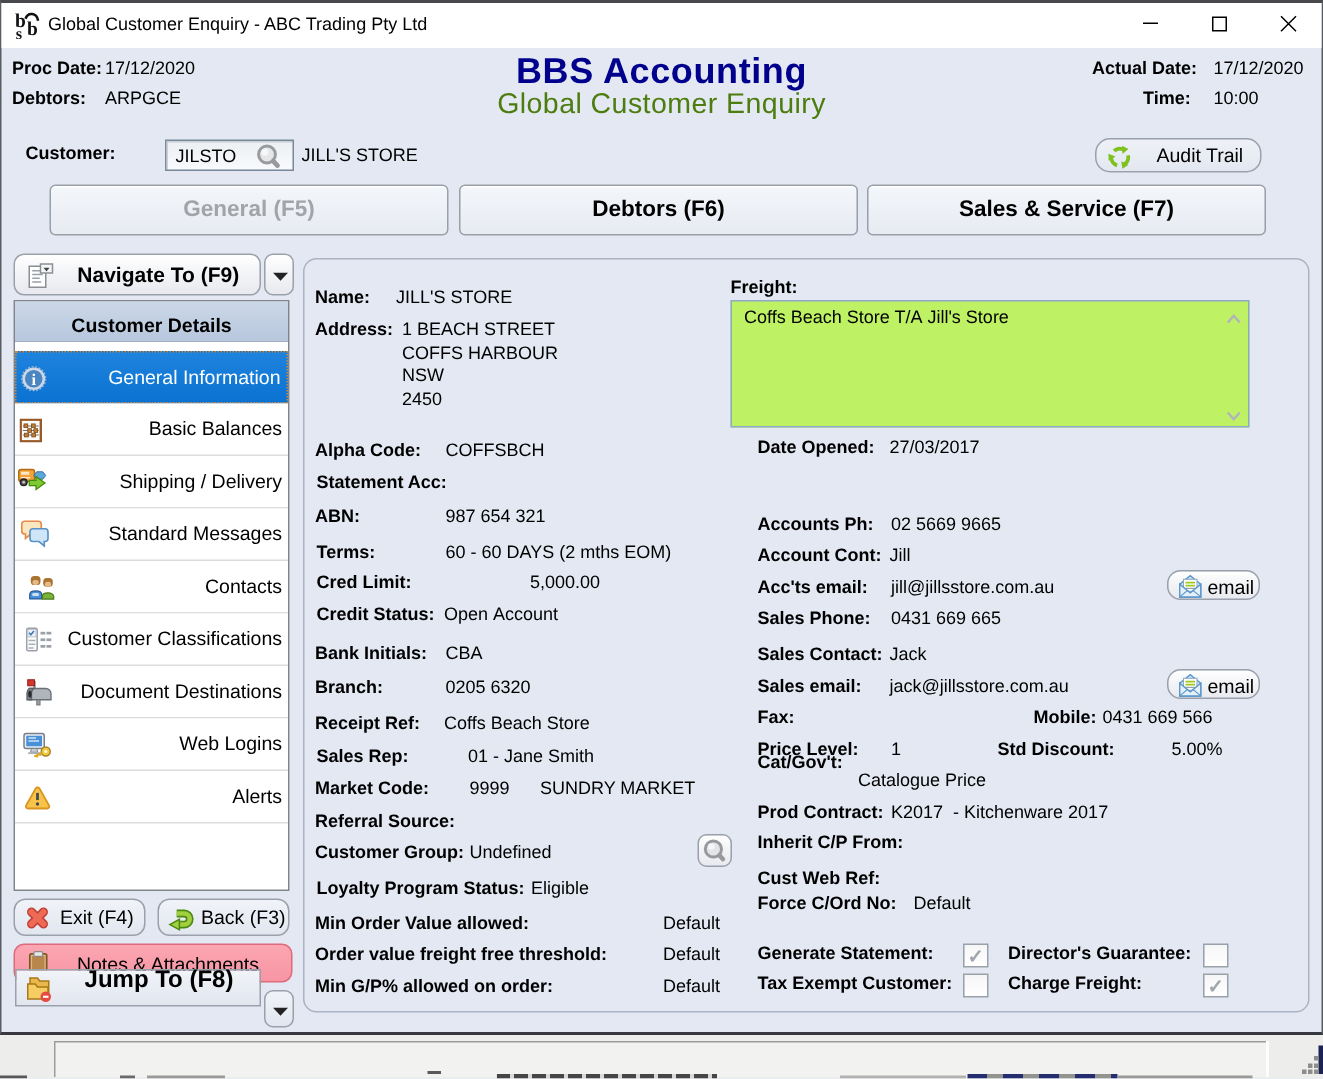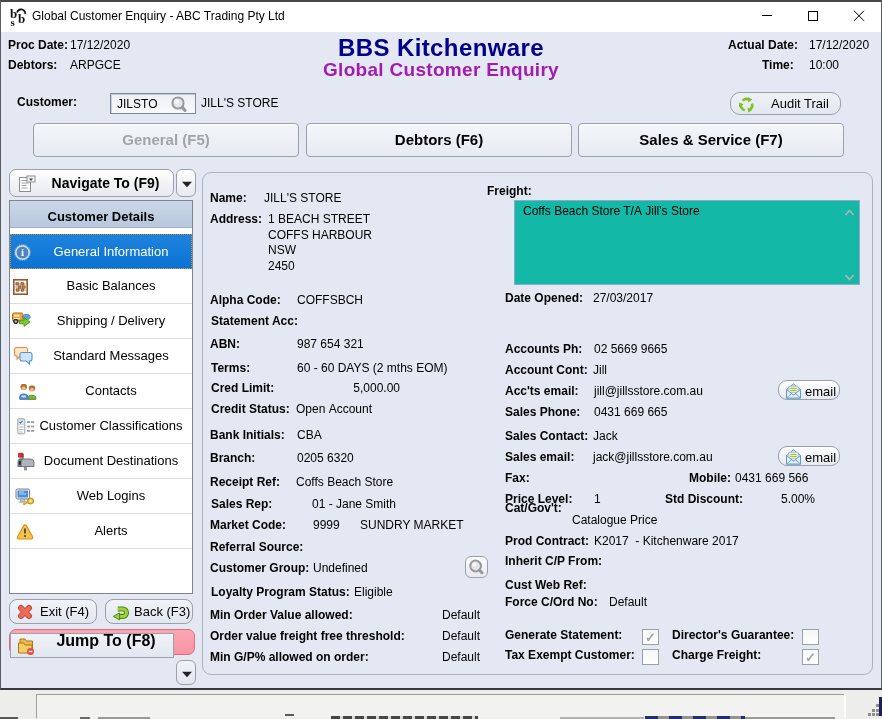--- a/index.html
+++ b/index.html
@@ -10,21 +10,21 @@
 #titlebar { position:absolute; left:0px; top:0px; width:880px; height:30px; background:#ffffff; }
 #titletext { position:absolute; left:31px; top:7px; font-size:12px; color:#000; }
 .capbtn { position:absolute; top:0; width:46px; height:31px; }
 #content { position:absolute; left:-1px; top:-1px; width:882px; height:690px; font-size:12px; color:#000; }
 .lbl { position:absolute; font-weight:bold; font-size:12px; line-height:14px; white-space:nowrap; }
 .val { position:absolute; font-size:12px; line-height:14px; white-space:nowrap; }
 .tab { position:absolute; top:122px; height:34px; width:266px; border:1px solid #9aa0a8; border-radius:4px;
   background:linear-gradient(#f3f6fa,#e7ebf2); text-align:center; font-weight:bold; font-size:15px; line-height:31px; box-shadow:inset 0 1px 0 #fff; }
 .sbtn { position:absolute; border:1px solid #9aa1ac; border-radius:7px; background:linear-gradient(#ffffff,#f2f3f6 50%,#e8eaef); }
 .mitem { position:absolute; left:0; width:182px; height:35px; border-bottom:1px solid #dcdcdc; background:#fff; }
-.mtext { position:absolute; left:24px; right:4px; top:0; bottom:0; text-align:center; font-size:13px; line-height:34px; color:#000; }
+.mtext { position:absolute; left:24px; right:4px; top:0; bottom:0; text-align:right; font-size:13px; line-height:34px; color:#000; }
 .cb { position:absolute; width:17px; height:16px; background:linear-gradient(#f6f6f6,#ffffff); border:1px solid #99a1ab; }
 .chk { position:absolute; font-size:13px; color:#9fa6ad; font-weight:bold; }
 #bstrip { position:absolute; left:0; top:690px; width:882px; height:29px; background:#ededec; }
 </style>
 </head>
 <body>
 <div id="win">
   <div id="titlebar">
     <svg class="abs" style="left:9px;top:5px" width="18" height="19" viewBox="0 0 18 19">
       <g font-family="Liberation Serif" font-weight="bold" fill="#111">
@@ -48,22 +48,22 @@
   <div id="content">
 
     <div class="lbl" style="left:8px;top:37px">Proc Date:</div>
     <div class="val" style="left:70px;top:37px">17/12/2020</div>
     <div class="lbl" style="left:8px;top:57px">Debtors:</div>
     <div class="val" style="left:70px;top:57px">ARPGCE</div>
     <div class="lbl" style="left:728px;top:37px">Actual Date:</div>
     <div class="val" style="left:809px;top:37px">17/12/2020</div>
     <div class="lbl" style="left:762px;top:57px">Time:</div>
     <div class="val" style="left:809px;top:57px">10:00</div>
-    <div class="abs" style="left:0;width:882px;top:34px;text-align:center;font-size:24px;line-height:26px;letter-spacing:0.4px;font-weight:bold;color:#00008c">BBS Kitchenware</div>
-    <div class="abs" style="left:0;width:882px;top:58px;text-align:center;font-size:19px;line-height:21px;letter-spacing:0.3px;font-weight:bold;color:#a21caf">Global Customer Enquiry</div>
+    <div class="abs" style="left:0;width:882px;top:34px;text-align:center;font-size:24px;line-height:26px;letter-spacing:0.4px;font-weight:bold;color:#00008c">BBS Accounting</div>
+    <div class="abs" style="left:0;width:882px;top:58px;text-align:center;font-size:19px;line-height:21px;letter-spacing:0.3px;font-weight:normal;color:#4d7c0f">Global Customer Enquiry</div>
 
     <div class="lbl" style="left:17px;top:94px">Customer:</div>
     <div class="abs" style="left:110px;top:92px;width:86px;height:21px;border:1px solid #7b8a9a;background:linear-gradient(#eceff3,#f8fafc);box-shadow:inset 1px 1px 0 #c9cfd8">
       <div class="abs" style="left:6px;top:3px;font-size:12px">JILSTO</div>
       <svg class="abs" style="left:58px;top:1px" width="20" height="19" viewBox="0 0 20 19">
         <circle cx="9" cy="8" r="5.6" fill="#e4e6e8" stroke="#999b9e" stroke-width="2"></circle>
         <circle cx="7.6" cy="6.4" r="2.4" fill="#f6f7f8"></circle>
         <path d="M13.2 12.4 L16 15.4" stroke="#97999c" stroke-width="3.2" stroke-linecap="round"></path>
       </svg>
     </div>
@@ -231,21 +231,21 @@
       <div class="abs" style="left:28px;top:4px;font-size:13px">Back (F3)</div>
     </div>
     <div class="abs" style="left:9px;top:628px;width:186px;height:26px;border:1px solid #dd6b7c;border-radius:7px;background:linear-gradient(#fba6b2,#f895a4)">
       <svg class="abs" style="left:9px;top:4px" width="13" height="17" viewBox="0 0 13 17">
         <rect x="0.8" y="1.8" width="11.4" height="14.4" rx="1.2" fill="#b8864a" stroke="#7e5422"></rect>
         <rect x="2" y="3" width="9" height="12" fill="none" stroke="#d8b88a" stroke-width="0.8"></rect>
         <rect x="3.6" y="0.4" width="5.8" height="3.2" rx="1" fill="#e8e8e8" stroke="#8a8a8a" stroke-width="0.8"></rect>
       </svg>
       <div class="abs" style="left:20px;right:0;top:5px;text-align:center;font-size:13px">Notes &amp; Attachments</div>
     </div>
-    <div class="sbtn" style="left:10px;top:632px;width:164px;height:25px;border-radius:0;background:linear-gradient(#f0f3f8,#e2e6ef)">
+    <div class="sbtn" style="left:10px;top:645px;width:164px;height:25px;border-radius:0;background:linear-gradient(#f0f3f8,#e2e6ef)">
       <svg class="abs" style="left:6px;top:3px" width="19" height="19" viewBox="0 0 19 19">
         <path d="M3 2 h5 l1.5 2 h6 v9 h-12.5 z" fill="#e8b84a" stroke="#a87818"></path>
         <path d="M1.5 6 h5 l1.5 2 h7 v8 h-13.5 z" fill="#f6cd62" stroke="#a87818"></path>
         <circle cx="13.5" cy="14.5" r="3.5" fill="#e84a40"></circle>
         <rect x="11.7" y="13.8" width="3.6" height="1.4" fill="#fff"></rect>
       </svg>
       <div class="abs" style="left:28px;right:0;top:-2px;text-align:center;font-size:16px;font-weight:bold">Jump To (F8)</div>
     </div>
     <div class="sbtn" style="left:176px;top:659px;width:20px;height:25px;border-radius:6px;background:linear-gradient(#f0f3f8,#e2e6ef)">
       <svg class="abs" style="left:4px;top:10px" width="12" height="7" viewBox="0 0 12 7">
@@ -294,21 +294,21 @@
     <div class="lbl" style="left:211px;top:584px">Loyalty Program Status:</div>
     <div class="val" style="left:354px;top:584px">Eligible</div>
     <div class="lbl" style="left:210px;top:607px">Min Order Value allowed:</div>
     <div class="val" style="left:442px;top:607px">Default</div>
     <div class="lbl" style="left:210px;top:628px">Order value freight free threshold:</div>
     <div class="val" style="left:442px;top:628px">Default</div>
     <div class="lbl" style="left:210px;top:649px">Min G/P% allowed on order:</div>
     <div class="val" style="left:442px;top:649px">Default</div>
 
     <div class="lbl" style="left:487px;top:183px">Freight:</div>
-    <div class="abs" style="left:514px;top:199px;width:346px;height:85px;background:#14b8a6;border:1px solid #8ea8c8">
+    <div class="abs" style="left:487px;top:199px;width:346px;height:85px;background:#bef264;border:1px solid #8ea8c8">
       <div class="abs" style="left:8px;top:3px;font-size:12px">Coffs Beach Store T/A&nbsp;Jill's Store</div>
       <svg class="abs" style="left:328px;top:7px" width="13" height="10" viewBox="0 0 13 10">
           <path d="M2.5 7 L6.5 2.5 L10.5 7" stroke="#b0b4ba" stroke-width="1.6" fill="none"></path>
         </svg>
       <svg class="abs" style="left:328px;top:71px" width="13" height="10" viewBox="0 0 13 10">
           <path d="M2.5 3 L6.5 7.5 L10.5 3" stroke="#b0b4ba" stroke-width="1.6" fill="none"></path>
         </svg>
     </div>
     <div class="lbl" style="left:505px;top:290px">Date Opened:</div>
     <div class="val" style="left:593px;top:290px">27/03/2017</div>

